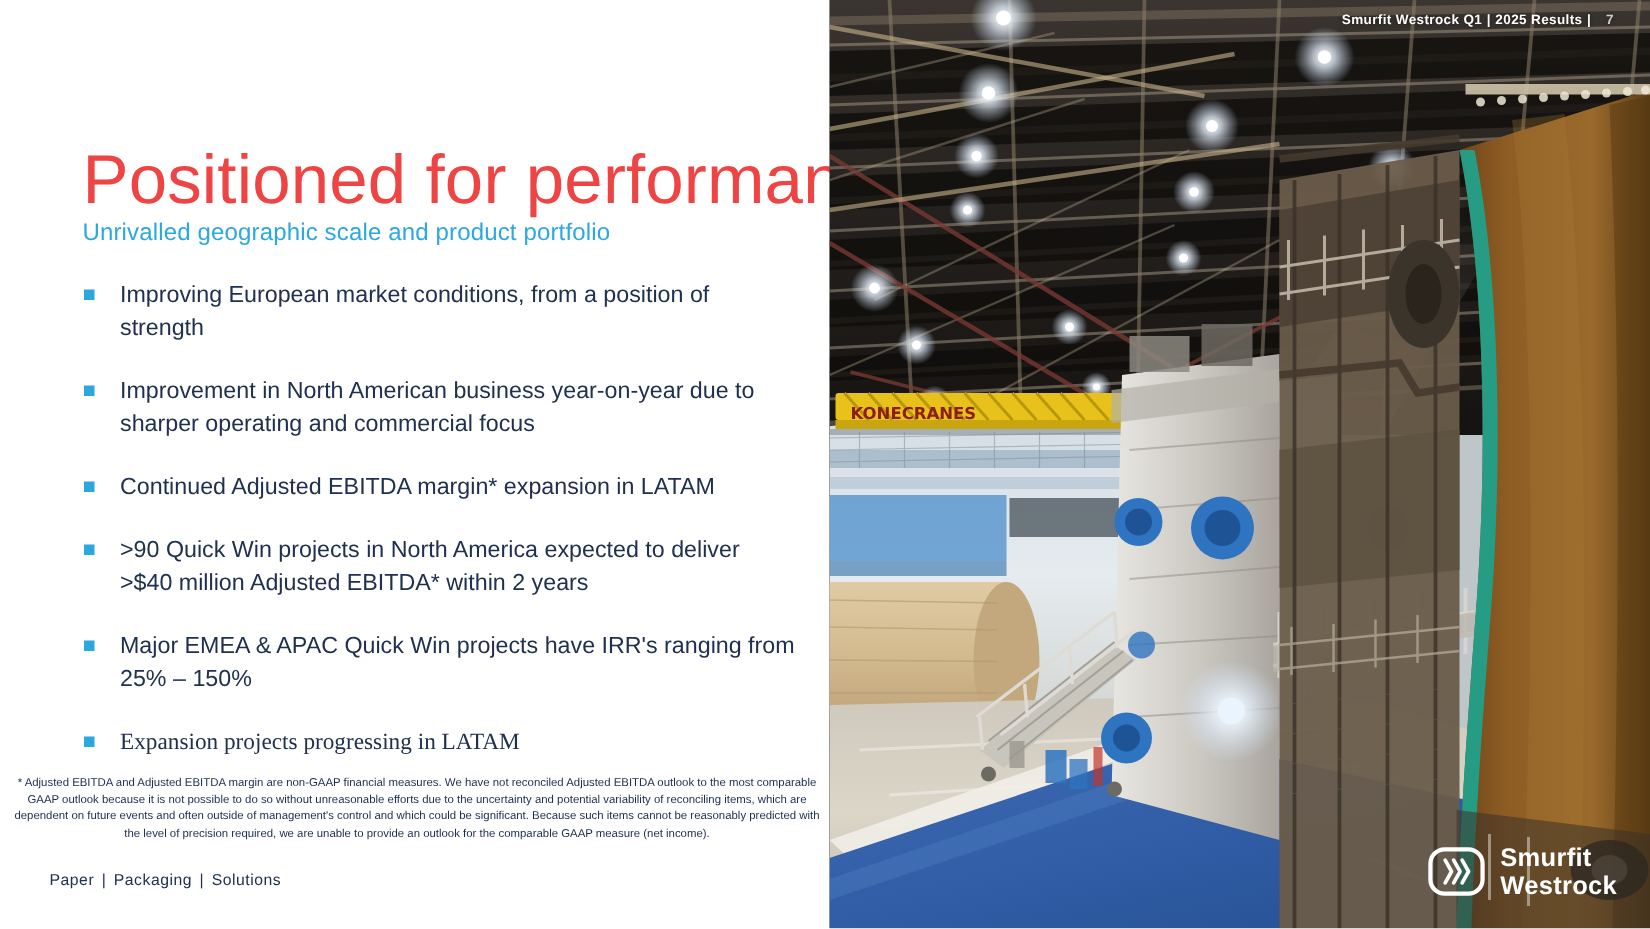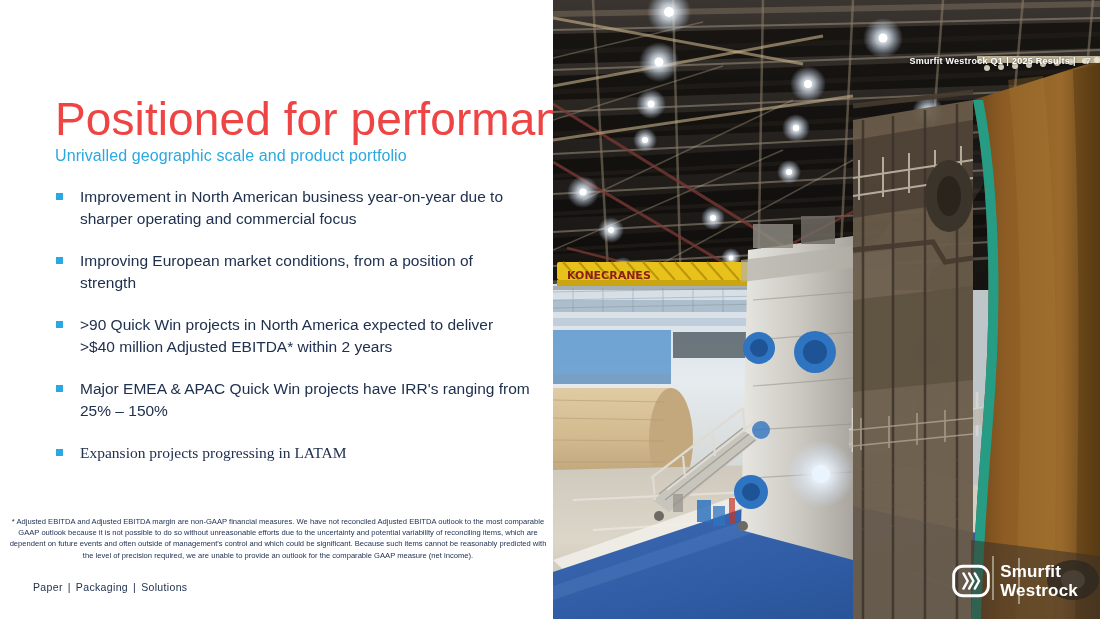--- a/index.html
+++ b/index.html
@@ -95,29 +95,28 @@
     left:553px; top:0;
     width:547px; height:619px;
     overflow:hidden;
     background:#2a2522;
   }
   .photo-svg { display:block; width:547px; height:619px; }
 
   
   .slide-header {
     position:absolute;
-    right:9px; top:8px;
+    right:24px; top:8px;
     font-size:9px;
     font-weight:bold;
     color:#ffffff;
     letter-spacing:0.25px;
     white-space:nowrap;
     text-shadow:0 0 3px rgba(0,0,0,0.55);
     z-index:6;
-    margin-top:48px;
   }
   .slide-header .hsep { padding:0 3px; }
   .slide-header .pageno { opacity:0.75; padding-left:7px; }
 
   
   .logo {
     position:absolute;
     right:22px; bottom:20px;
     display:flex;
     align-items:center;
@@ -146,30 +145,31 @@
 
 <div class="slide">
 
   <div class="left-pane">
 
     <h1 class="page-title">Positioned for performance</h1>
 
     <h2 class="page-subtitle">Unrivalled geographic scale and product portfolio</h2>
 
     <ul class="bullet-list">
+      <li class="bullet-item">
+        <span class="bullet-marker"></span>
+        <span>Improving European market conditions, from a position of strength</span>
+      </li>
       <li class="bullet-item">
         <span class="bullet-marker"></span>
         <span>Improvement in North American business year-on-year due to sharper operating and commercial focus</span>
       </li>
       <li class="bullet-item">
         <span class="bullet-marker"></span>
-        <span>Improving European market conditions, from a position of strength</span>
-      </li>
-      <li class="bullet-item">
-        <span class="bullet-marker"></span>
+        <span>Continued Adjusted EBITDA margin* expansion in LATAM</span>
       </li>
       <li class="bullet-item">
         <span class="bullet-marker"></span>
         <span>&gt;90 Quick Win projects in North America expected to deliver &gt;$40 million Adjusted EBITDA* within 2 years</span>
       </li>
       <li class="bullet-item">
         <span class="bullet-marker"></span>
         <span>Major EMEA &amp; APAC Quick Win projects have IRR's ranging from 25% – 150%</span>
       </li>
       <li class="bullet-item">

